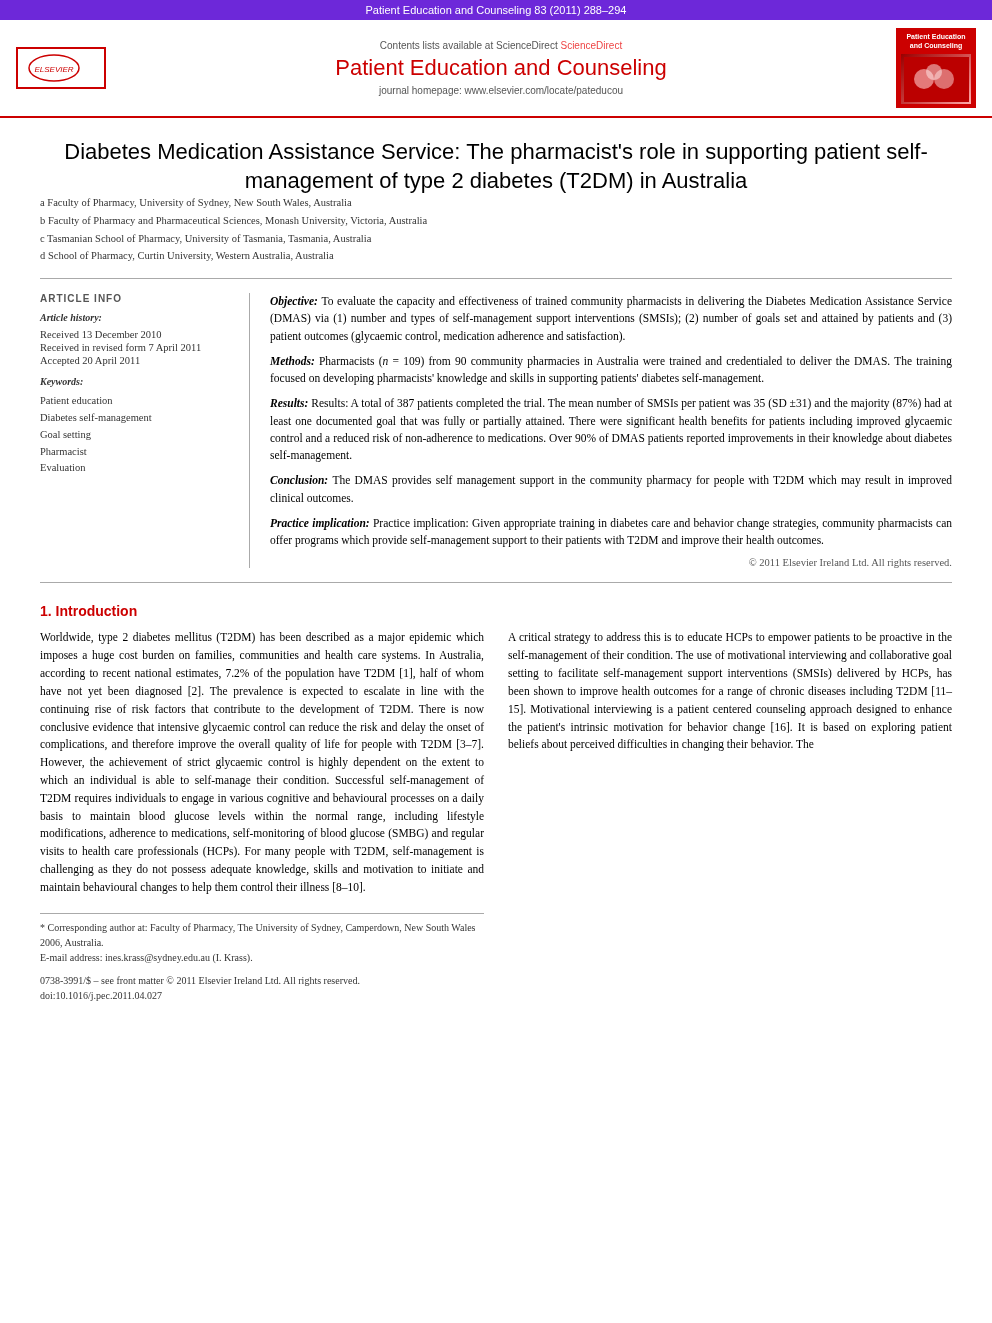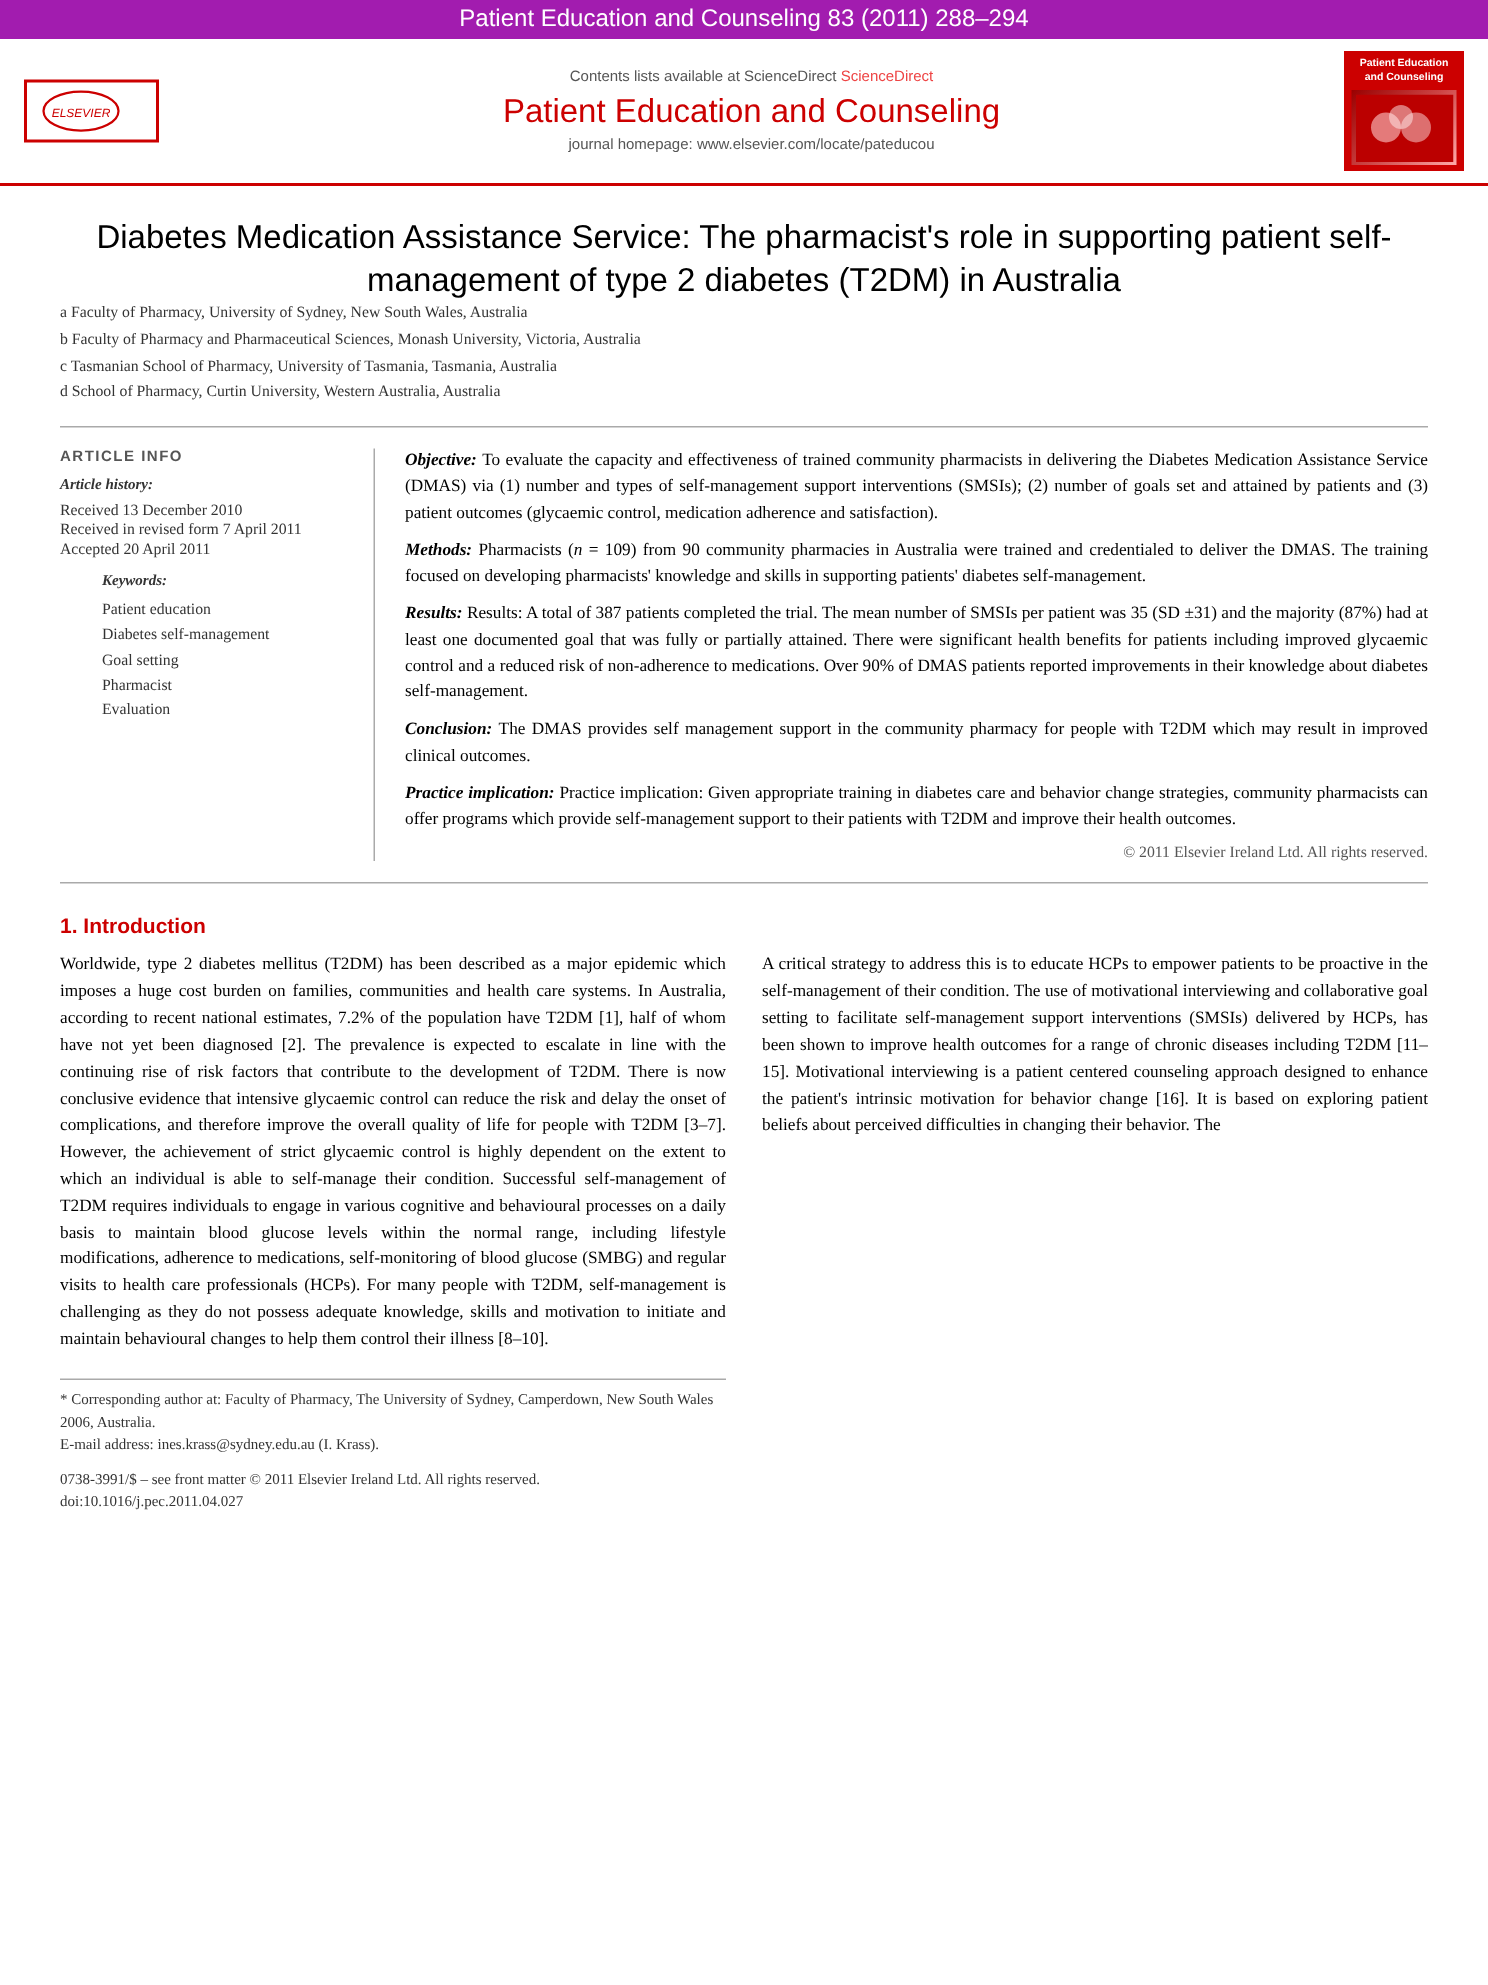--- a/index.html
+++ b/index.html
@@ -6,25 +6,25 @@
     body {
       font-family: "Times New Roman", Times, serif;
       background: #fff;
       width: 992px;
       min-height: 1323px;
       font-size: 13px;
       color: #000;
     }
     
     .top-bar {
-      background: #a21caf;
+      background: #6d28d9;
       text-align: center;
       padding: 4px 0;
       color: #fff;
-      font-size: 16px;
+      font-size: 11px;
       font-family: Arial, sans-serif;
     }
     
     .journal-header {
       display: flex;
       align-items: center;
       padding: 8px 16px;
       border-bottom: 2px solid #c00;
       gap: 12px;
     }
@@ -143,21 +143,20 @@
       font-weight: bold;
       margin-bottom: 6px;
     }
     .history-item {
       font-size: 10.5px;
       margin-bottom: 2px;
       color: #333;
     }
     .keywords-section {
       margin-top: 10px;
-      margin-left: 28px;
     }
     .keyword-item {
       font-size: 10.5px;
       color: #333;
       line-height: 1.6;
     }
     .abstract-para {
       font-size: 11.5px;
       line-height: 1.5;
       margin-bottom: 8px;

